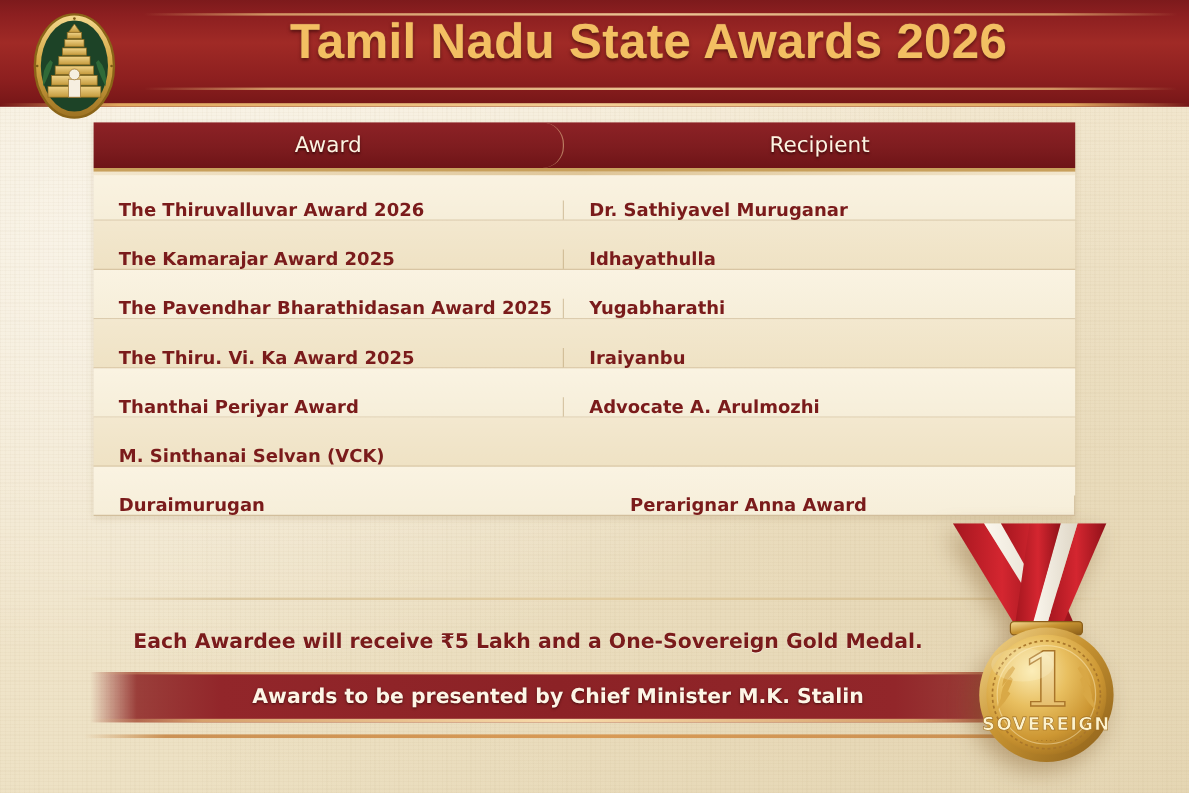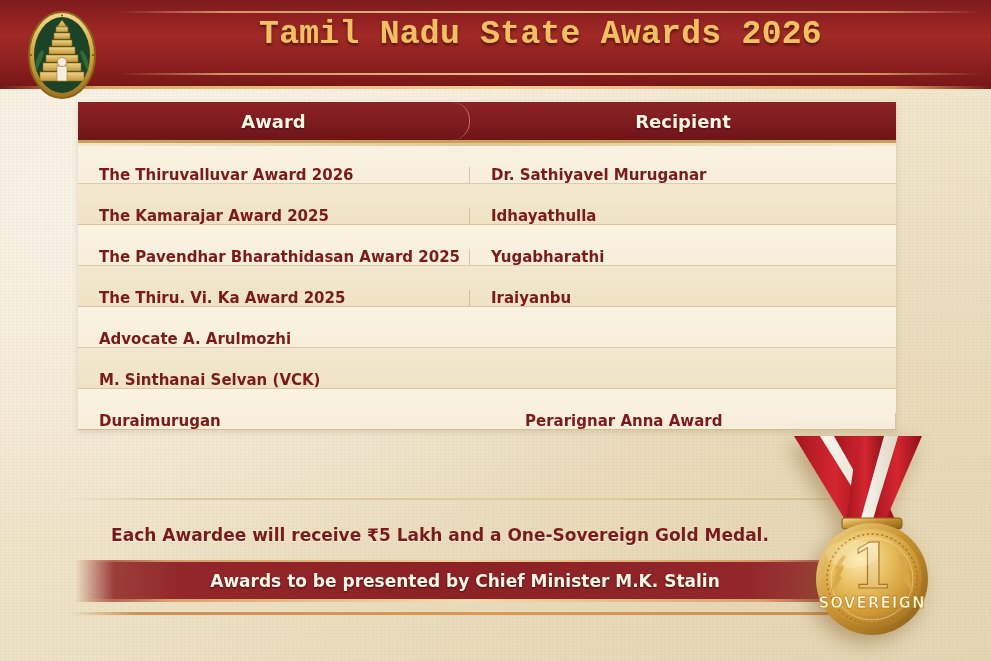--- a/index.html
+++ b/index.html
@@ -50,23 +50,23 @@
     height:2px;
     background: linear-gradient(90deg, rgba(233,188,122,0) 0%, rgba(233,188,122,0.75) 12%, rgba(246,215,161,0.9) 50%, rgba(233,188,122,0.75) 88%, rgba(233,188,122,0) 100%);
   }
   .hdr-rule.top    { left:120px; right:10px; top:11px; }
   .hdr-rule.bottom { left:120px; right:10px; top:73px; }
 
   .header-title {
     position:absolute;
     left:120px; right:30px; top:0; height:69px;
     display:flex; align-items:center; justify-content:center;
-    font-family: Liberation Mono, monospace;
+    font-family: Liberation Sans, sans-serif;
     font-weight:bold;
-    font-size:33px;
+    font-size:41px;
     letter-spacing:0.3px;
     color:#f3bf62;
     text-shadow: 0 2px 3px rgba(60,8,8,0.75), 0 0 1px rgba(255,220,150,0.6);
     white-space:nowrap;
   }
 
   
   .emblem {
     position:absolute;
     left:18px; top:10px;
@@ -91,21 +91,21 @@
     position:relative;
   }
   .t-head::after{
     content:"";
     position:absolute; left:0; right:0; bottom:-6px; height:3px;
     background: linear-gradient(90deg, rgba(200,160,92,0.15), rgba(200,160,92,0.55), rgba(200,160,92,0.15));
   }
   .t-head .cell {
     display:flex; align-items:center; justify-content:center;
     font-family: "DejaVu Sans", sans-serif;
-    font-weight:bold;
+    font-weight:normal;
     font-size:18px;
     color:#fdf4e2;
     text-shadow:0 1px 2px rgba(40,5,5,0.7);
     border-radius:18px;
   }
   .t-head .cell.c1 { width:392px; border-right:1px solid rgba(235,200,150,0.55); }
   .t-head .cell.c2 { flex:1; }
 
   .t-row {
     display:flex;
@@ -266,20 +266,21 @@
       </div>
       <div class="t-row">
         <div class="cell c1">The Pavendhar Bharathidasan Award 2025</div>
         <div class="cell c2">Yugabharathi</div>
       </div>
       <div class="t-row">
         <div class="cell c1">The Thiru. Vi. Ka Award 2025</div>
         <div class="cell c2">Iraiyanbu</div>
       </div>
       <div class="t-row">
+        <div class="cell c1">Thanthai Periyar Award</div>
         <div class="cell c2">Advocate A. Arulmozhi</div>
       </div>
       <div class="t-row">
         <div class="cell c2">M. Sinthanai Selvan (VCK)</div>
       </div>
       <div class="t-row">
         <div class="cell c2">Duraimurugan</div>
         <div class="cell c1">Perarignar Anna Award</div>
       </div>
     </div>

